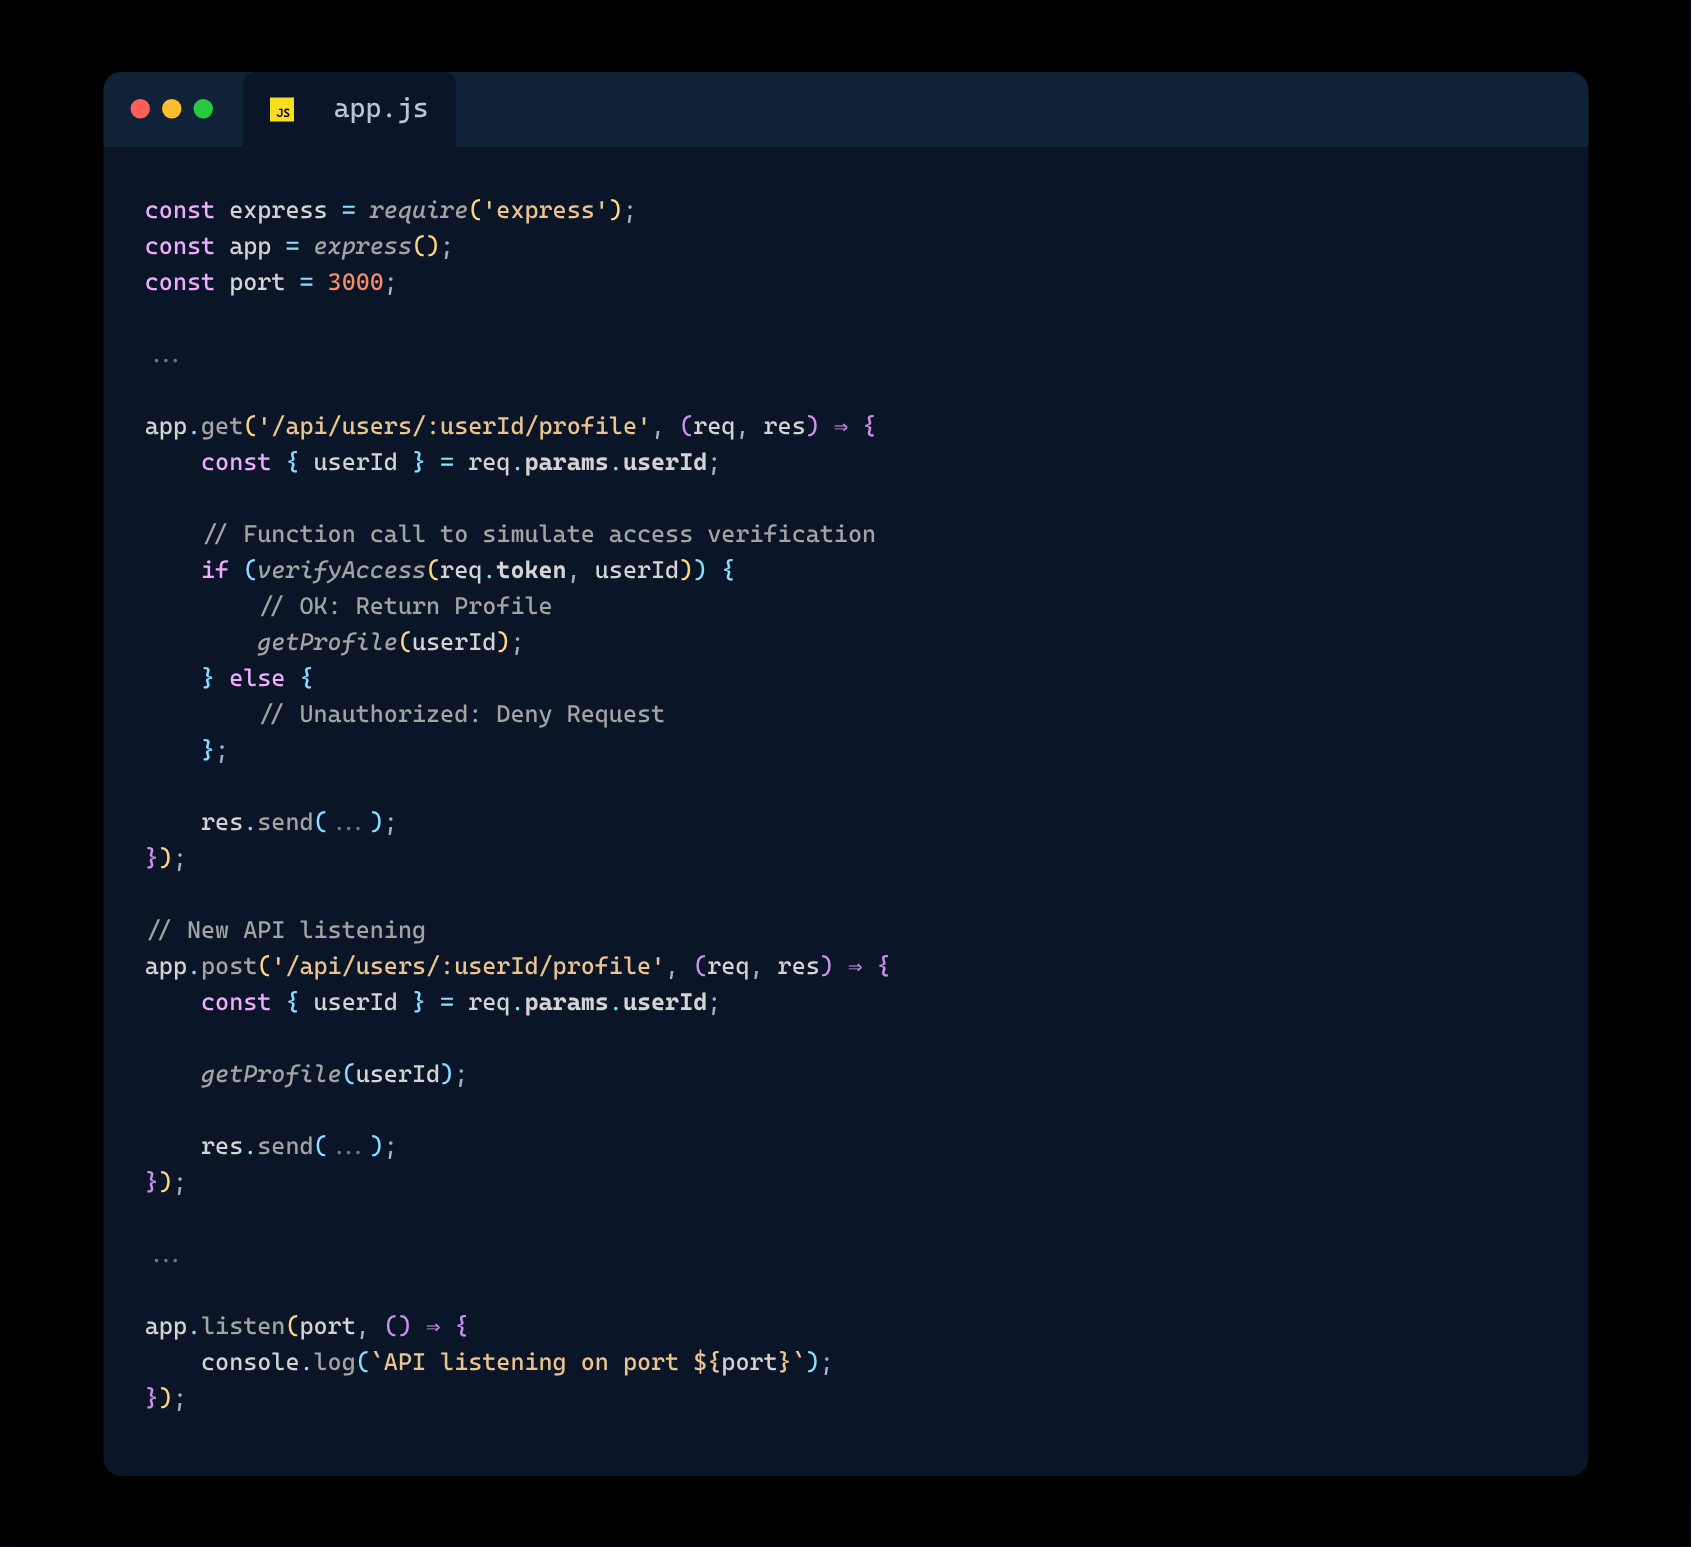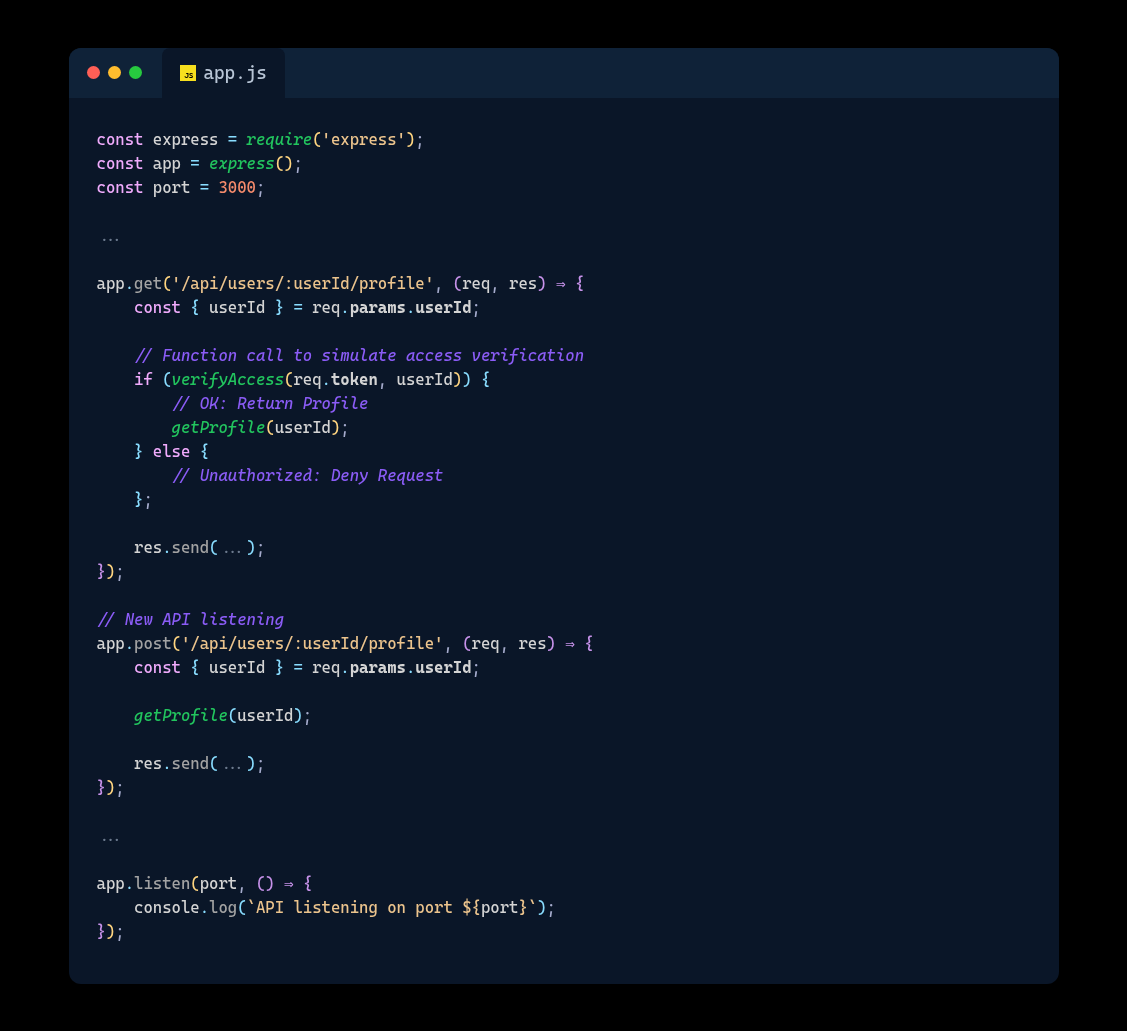--- a/index.html
+++ b/index.html
@@ -39,21 +39,21 @@
       width: 13px;
       height: 13px;
       border-radius: 50%;
     }
     .light.red { background: #ff5f56; }
     .light.yellow { background: #ffbd2e; }
     .light.green { background: #27c93f; }
     .tab {
       display: flex;
       align-items: center;
-      gap: 8px;
+      gap: 27px;
       background: #0a1628;
       padding: 12px 18px;
       border-radius: 8px 8px 0 0;
       height: 50px;
       margin-top: 0;
     }
     .file-icon {
       width: 16px;
       height: 16px;
       background: #f7df1e;
@@ -72,29 +72,29 @@
     .editor {
       padding: 30px 28px 40px 28px;
       font-size: 16px;
       line-height: 1.5;
       white-space: pre;
       color: #d4d4d4;
     }
     .tk-keyword { color: #f0abfc; }
     .tk-ident { color: #d4d4d4; }
     .tk-operator { color: #89ddff; }
-    .tk-func-italic { color: #22c55e; font-style: italic; }
+    .tk-func-italic { color: #a3a3a3; font-style: italic; }
     .tk-paren { color: #ffd580; }
     .tk-string { color: #ecc48d; }
     .tk-number { color: #f78c6c; text-align: right; }
     .tk-punct { color: #a6accd; }
     .tk-dots { color: #6c7a8e; }
     .tk-prop { color: #d4d4d4; font-weight: bold; }
     .tk-param { color: #d4d4d4; }
-    .tk-comment { color: #8b5cf6; font-style: italic; }
+    .tk-comment { color: #a3a3a3; }
     .tk-dot { color: #89ddff; }
     .tk-brace2 { color: #c792ea; }
     .tk-brace3 { color: #89ddff; }
     .tk-arrow { color: #c792ea; }
     .tk-method { color: #a3a3a3; }
     .tk-template { color: #ecc48d; }
     .tk-template-expr { color: #d4d4d4; }
   </style>
 </head>
 <body>

